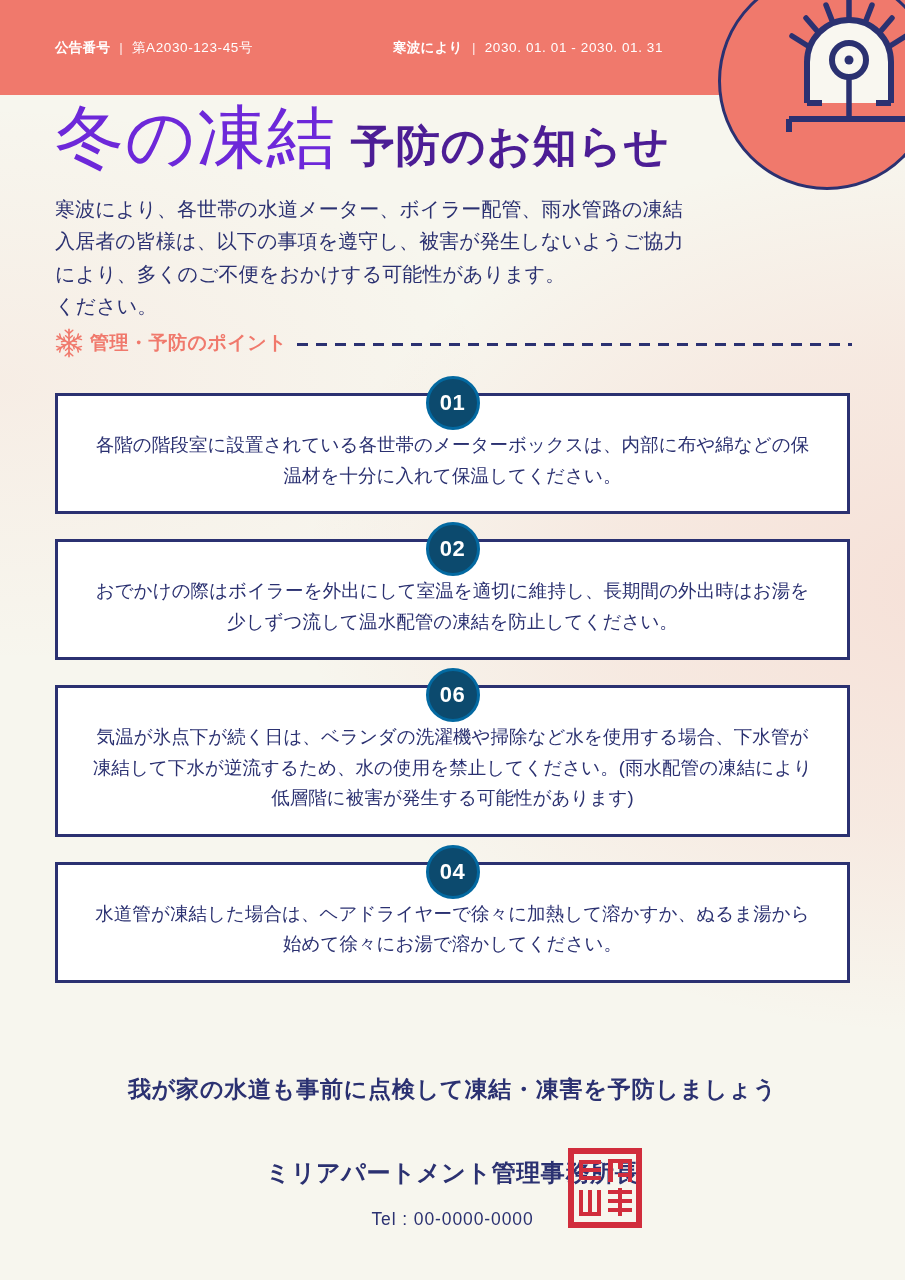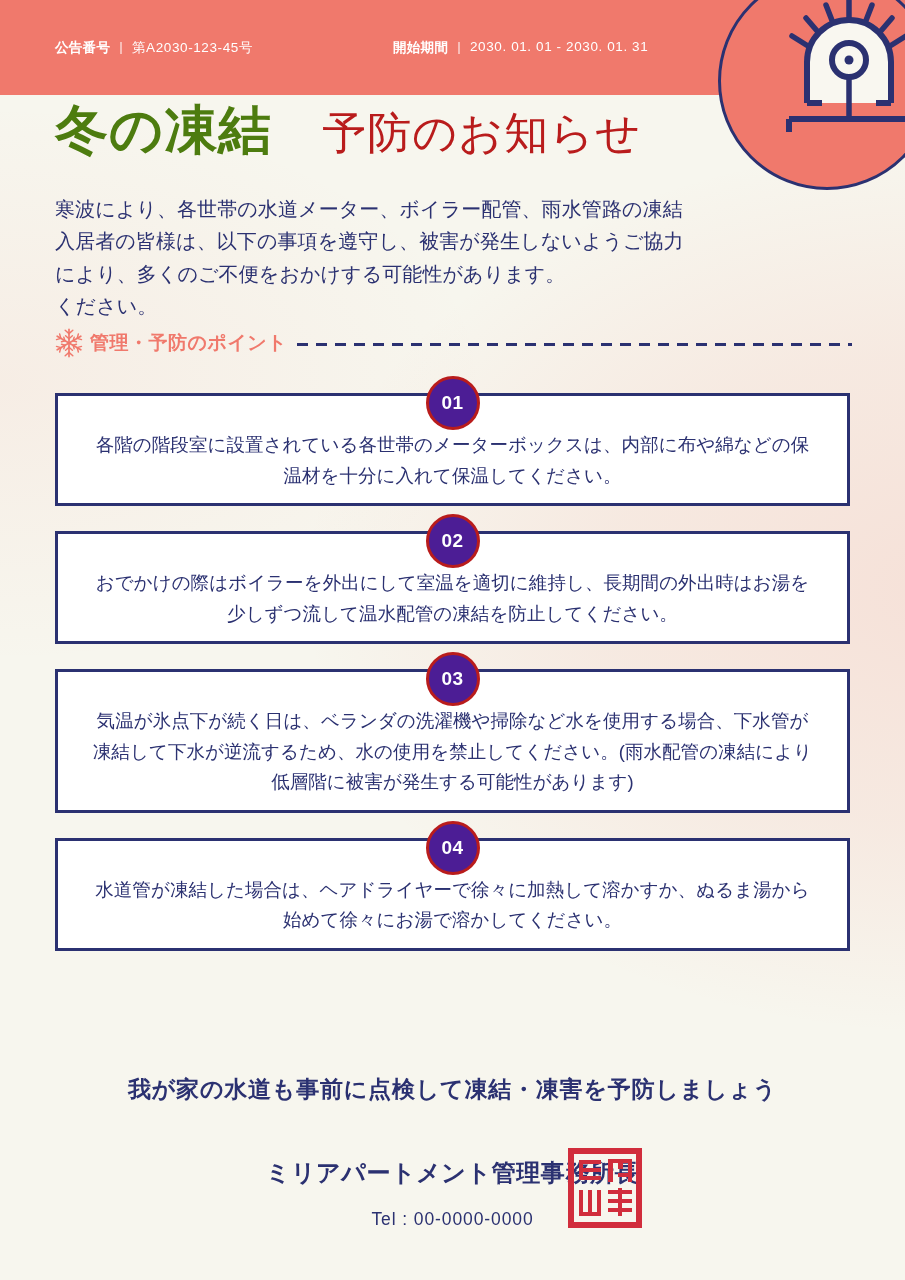--- a/index.html
+++ b/index.html
@@ -40,21 +40,21 @@
     display:flex;
     align-items:center;
     gap:0;
   }
   .meta {
     color:#FFFFFF;
     font-size:13.5px;
     letter-spacing:0.3px;
     white-space:nowrap;
     display:flex;
-    align-items:flex-start;
+    align-items:center;
     gap:9px;
   }
   .meta .lbl { font-weight:bold; }
   .meta .sep { opacity:0.85; font-weight:300; }
   .meta .val { font-weight:normal; letter-spacing:0.6px; }
   .meta-2 { margin-left:140px; }
 
   
   .siren-circle {
     position:absolute;
@@ -73,33 +73,32 @@
 
   
   .title-wrap {
     position:absolute;
     left:55px; top:103px;
     display:flex;
     align-items:baseline;
     gap:14px;
   }
   .title-a {
-    font-size:53px;
-    font-weight:bold;
-    color:#4d7c0f;
+    font-size:69px;
+    font-weight:normal;
+    color:#6d28d9;
     letter-spacing:1px;
     line-height:1;
   }
   .title-b {
     font-size:44px;
-    font-weight:normal;
-    color:#b91c1c;
+    font-weight:bold;
+    color:#4c1d95;
     letter-spacing:1px;
     line-height:1;
-    margin-left:36px;
   }
 
   
   .intro {
     position:absolute;
     left:55px; top:193px;
     width:640px;
     color:#2B3171;
     font-size:20px;
     line-height:1.62;
@@ -142,37 +141,37 @@
   }
   .point {
     position:relative;
     margin-bottom:25px;
   }
   .point:last-child { margin-bottom:16px; }
 
   .point-box {
     border:3px solid #2B3171;
     background:#FFFFFF;
-    padding:34px 32px 12px 32px;
+    padding:34px 32px 20px 32px;
     min-height:100px;
     display:flex;
     align-items:center;
     justify-content:center;
   }
   .point-badge {
     position:absolute;
     left:50%;
     top:-17px;
     transform:translateX(-50%);
     width:54px; height:54px;
     border-radius:50%;
-    background:#4c1d95;
-    border:3px solid #b91c1c;
+    background:#0c4a6e;
+    border:3px solid #0369a1;
     color:#FFFFFF;
-    font-size:19px;
+    font-size:22px;
     font-weight:bold;
     letter-spacing:0.5px;
     display:flex;
     align-items:center;
     justify-content:center;
     z-index:3;
   }
   .point-text {
     color:#2B3171;
     font-size:18.5px;
@@ -228,21 +227,21 @@
 <div class="topbar">
   <div class="topbar-inner">
 
     <div class="meta meta-1">
       <span class="lbl">公告番号</span>
       <span class="sep">|</span>
       <span class="val">第A2030-123-45号</span>
     </div>
 
     <div class="meta meta-2">
-      <span class="lbl">開始期間</span>
+      <span class="lbl">寒波により</span>
       <span class="sep">|</span>
       <span class="val">2030. 01. 01 - 2030. 01. 31</span>
     </div>
 
   </div>
 </div>
 
 <div class="siren-circle"></div>
 <svg class="siren-svg" viewBox="0 0 218 218">
   <g stroke="#2B3171" stroke-width="5.5" stroke-linecap="round" fill="none">
@@ -335,21 +334,21 @@
   </div>
 
   <div class="point">
     <div class="point-badge">02</div>
     <div class="point-box">
       <div class="point-text">おでかけの際はボイラーを外出にして室温を適切に維持し、長期間の外出時はお湯を少しずつ流して温水配管の凍結を防止してください。</div>
     </div>
   </div>
 
   <div class="point">
-    <div class="point-badge">03</div>
+    <div class="point-badge">06</div>
     <div class="point-box">
       <div class="point-text">気温が氷点下が続く日は、ベランダの洗濯機や掃除など水を使用する場合、下水管が凍結して下水が逆流するため、水の使用を禁止してください。(雨水配管の凍結により低層階に被害が発生する可能性があります)</div>
     </div>
   </div>
 
   <div class="point">
     <div class="point-badge">04</div>
     <div class="point-box">
       <div class="point-text">水道管が凍結した場合は、ヘアドライヤーで徐々に加熱して溶かすか、ぬるま湯から始めて徐々にお湯で溶かしてください。</div>
     </div>

